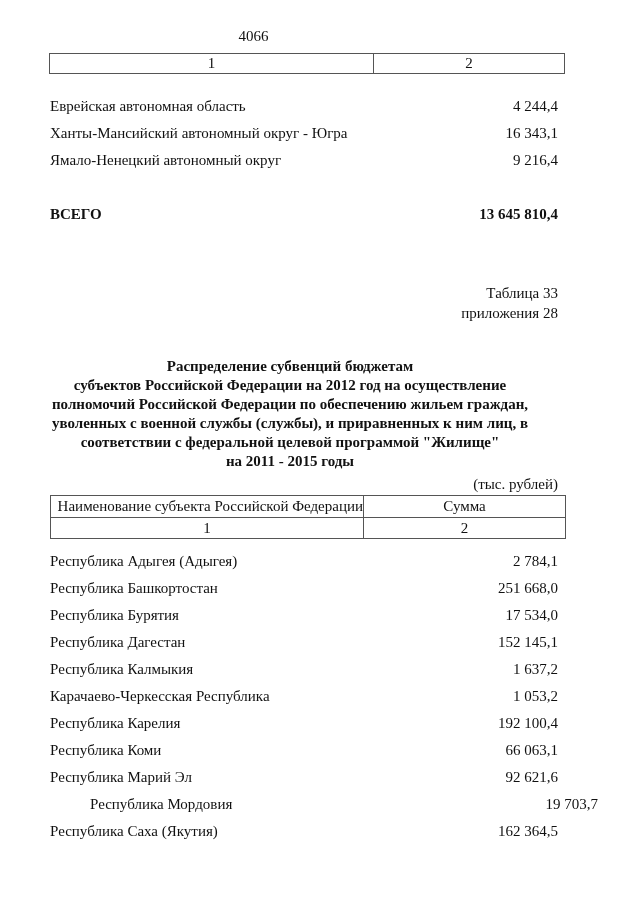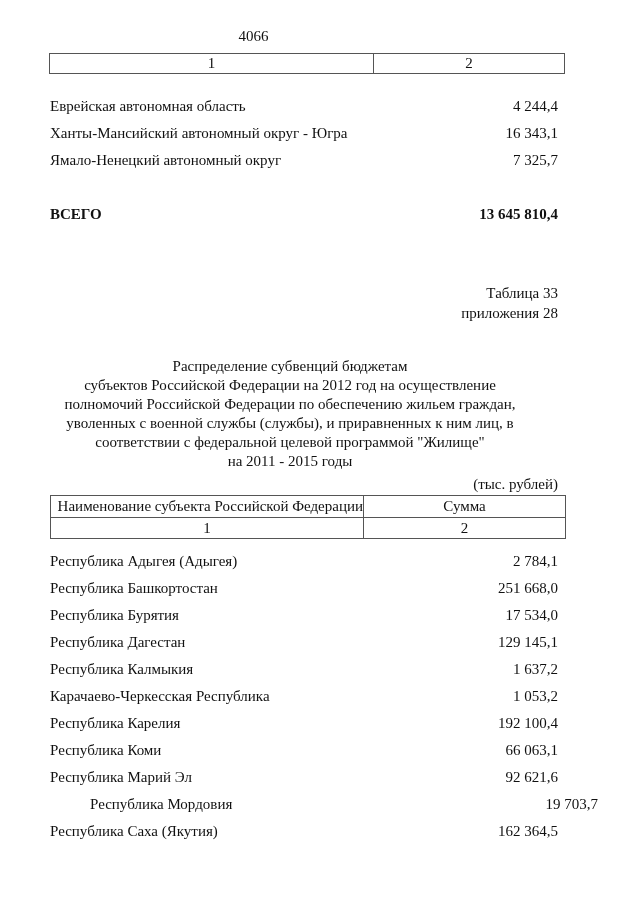--- a/index.html
+++ b/index.html
@@ -18,21 +18,21 @@
       border: 1px solid #555555; text-align: center; padding: 0; line-height: 19px;
     }
     .row {
       position: absolute; left: 50px; width: 508px; height: 20px; line-height: 20px;
     }
     .row .name { position: absolute; left: 0; top: 0; white-space: nowrap; }
     .row .val { position: absolute; right: 0; top: 0; white-space: nowrap; text-align: right; }
     .bold { font-weight: bold; }
     .caption { right: 82px; text-align: right; line-height: 20px; margin-left: 15px; }
     .title {
-      left: 0; width: 580px; top: 357px; text-align: center; font-weight: normal;
+      left: 0; width: 580px; top: 357px; text-align: center; font-weight: bold;
       font-size: 15px; line-height: 19px;
     }
     .title div { white-space: nowrap; }
     .units { right: 82px; top: 476px; }
   </style>
 </head>
 <body>
 
 <div class="abs page-number">4066</div>
 
@@ -52,21 +52,21 @@
 <div class="row" style="top:96px;">
   <span class="name">Еврейская автономная область</span>
   <span class="val">4 244,4</span>
 </div>
 <div class="row" style="top:123px;">
   <span class="name">Ханты-Мансийский автономный округ - Югра</span>
   <span class="val">16 343,1</span>
 </div>
 <div class="row" style="top:150px;">
   <span class="name">Ямало-Ненецкий автономный округ</span>
-  <span class="val">7 325,7</span>
+  <span class="val">9 216,4</span>
 </div>
 
 <div class="row bold" style="top:204px;">
   <span class="name">ВСЕГО</span>
   <span class="val">13 645 810,4</span>
 </div>
 
 <div class="abs caption" style="top:283px;">
   <div>Таблица 33</div>
   <div>приложения 28</div>
@@ -107,21 +107,21 @@
 <div class="row" style="top:578px;">
   <span class="name">Республика Башкортостан</span>
   <span class="val">251 668,0</span>
 </div>
 <div class="row" style="top:605px;">
   <span class="name">Республика Бурятия</span>
   <span class="val">17 534,0</span>
 </div>
 <div class="row" style="top:632px;">
   <span class="name">Республика Дагестан</span>
-  <span class="val">129 145,1</span>
+  <span class="val">152 145,1</span>
 </div>
 <div class="row" style="top:659px;">
   <span class="name">Республика Калмыкия</span>
   <span class="val">1 637,2</span>
 </div>
 <div class="row" style="top:686px;">
   <span class="name">Карачаево-Черкесская Республика</span>
   <span class="val">1 053,2</span>
 </div>
 <div class="row" style="top:713px;">

